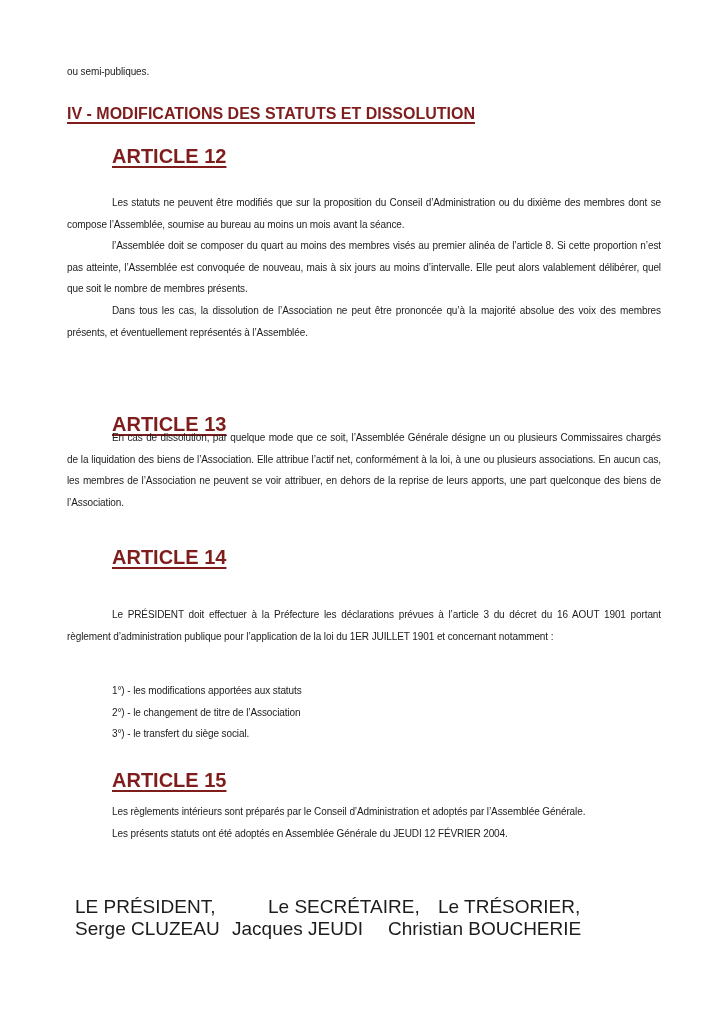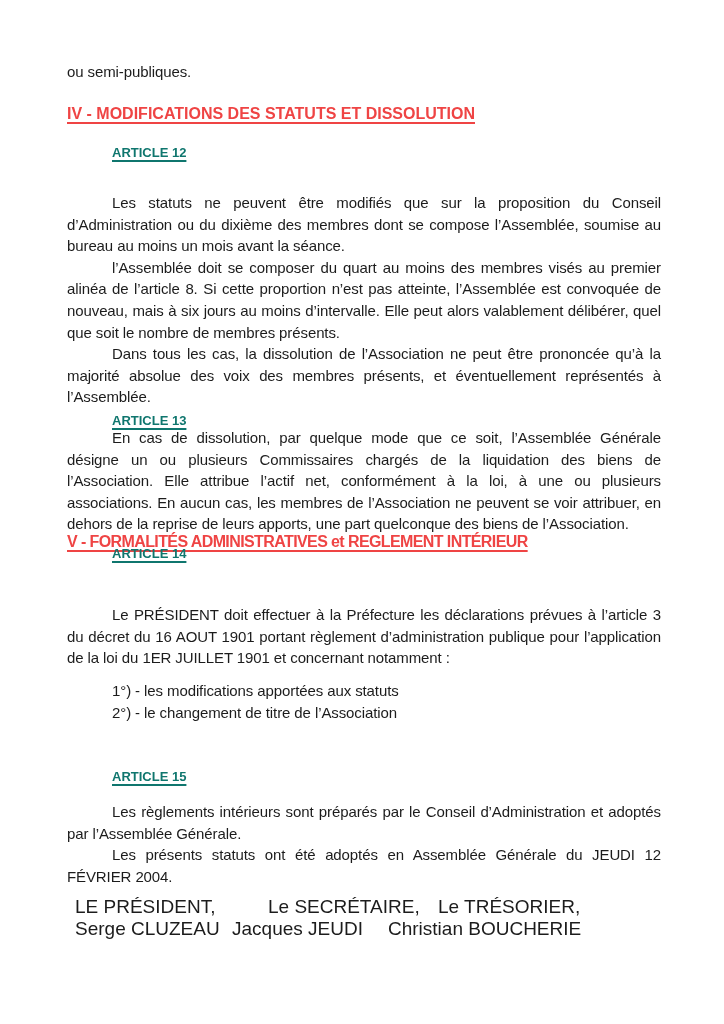--- a/index.html
+++ b/index.html
@@ -15,51 +15,51 @@
     font-family: "Liberation Sans", "DejaVu Sans", sans-serif;
     color: #1c1c1c;
     overflow: hidden;
   }
   .content-anchor {
     position: absolute;
     left: 67px;
     width: 594px;
   }
   .body-text {
-    font-size: 15px;
+    font-size: 10px;
     line-height: 21.6px;
     letter-spacing: -0.1px;
   }
   p.para {
     margin: 0;
     text-align: justify;
     text-indent: 45px;
   }
   p.para.no-indent {
     text-indent: 0;
     text-align: left;
   }
   .section-title {
     margin: 0;
     font-size: 16px;
     font-weight: bold;
-    color: #ef4444;
+    color: #7f1d1d;
     text-decoration: underline;
     text-decoration-thickness: 1.5px;
     text-underline-offset: 3px;
     white-space: nowrap;
   }
   .section-title.condensed {
     letter-spacing: -0.6px;
   }
   .article-heading {
     margin: 0 0 0 45px;
-    font-size: 13px;
+    font-size: 20px;
     font-weight: bold;
-    color: #0f766e;
+    color: #7f1d1d;
     text-decoration: underline;
     text-decoration-thickness: 1.5px;
     text-underline-offset: 3px;
   }
   .numbered-list {
     margin: 0 0 4px 45px;
     padding: 0;
     list-style: none;
   }
   .numbered-list li {
@@ -101,36 +101,34 @@
   </div>
 
   <div class="content-anchor" style="top: 413px;">
     <h2 class="article-heading">ARTICLE 13</h2>
   </div>
 
   <div class="content-anchor body-text" style="top: 427px;">
     <p class="para">En cas de dissolution, par quelque mode que ce soit, l’Assemblée Générale désigne un ou plusieurs Commissaires chargés de la liquidation des biens de l’Association. Elle attribue l’actif net, conformément à la loi, à une ou plusieurs associations. En aucun cas, les membres de l’Association ne peuvent se voir attribuer, en dehors de la reprise de leurs apports, une part quelconque des biens de l’Association.</p>
   </div>
 
-  <div class="content-anchor" style="top: 533px;">
-    <h1 class="section-title condensed">V - FORMALITÉS ADMINISTRATIVES et REGLEMENT INTÉRIEUR</h1>
-  </div>
 
   <div class="content-anchor" style="top: 546px;">
     <h2 class="article-heading">ARTICLE 14</h2>
   </div>
 
   <div class="content-anchor body-text" style="top: 604px;">
     <p class="para">Le PRÉSIDENT doit effectuer à la Préfecture les déclarations prévues à l’article 3 du décret du 16 AOUT 1901 portant règlement d’administration publique pour l’application de la loi du 1ER JUILLET 1901 et concernant notamment :</p>
   </div>
 
   <div class="content-anchor body-text" style="top: 680px;">
     <ul class="numbered-list">
       <li>1°) - les modifications apportées aux statuts</li>
       <li>2°) - le changement de titre de l’Association</li>
+      <li>3°) - le transfert du siège social.</li>
     </ul>
   </div>
 
   <div class="content-anchor" style="top: 769px;">
     <h2 class="article-heading">ARTICLE 15</h2>
   </div>
 
   <div class="content-anchor body-text" style="top: 801px;">
     <p class="para">Les règlements intérieurs sont préparés par le Conseil d’Administration et adoptés par l’Assemblée Générale.</p>
     <p class="para">Les présents statuts ont été adoptés en Assemblée Générale du JEUDI 12 FÉVRIER 2004.</p>

